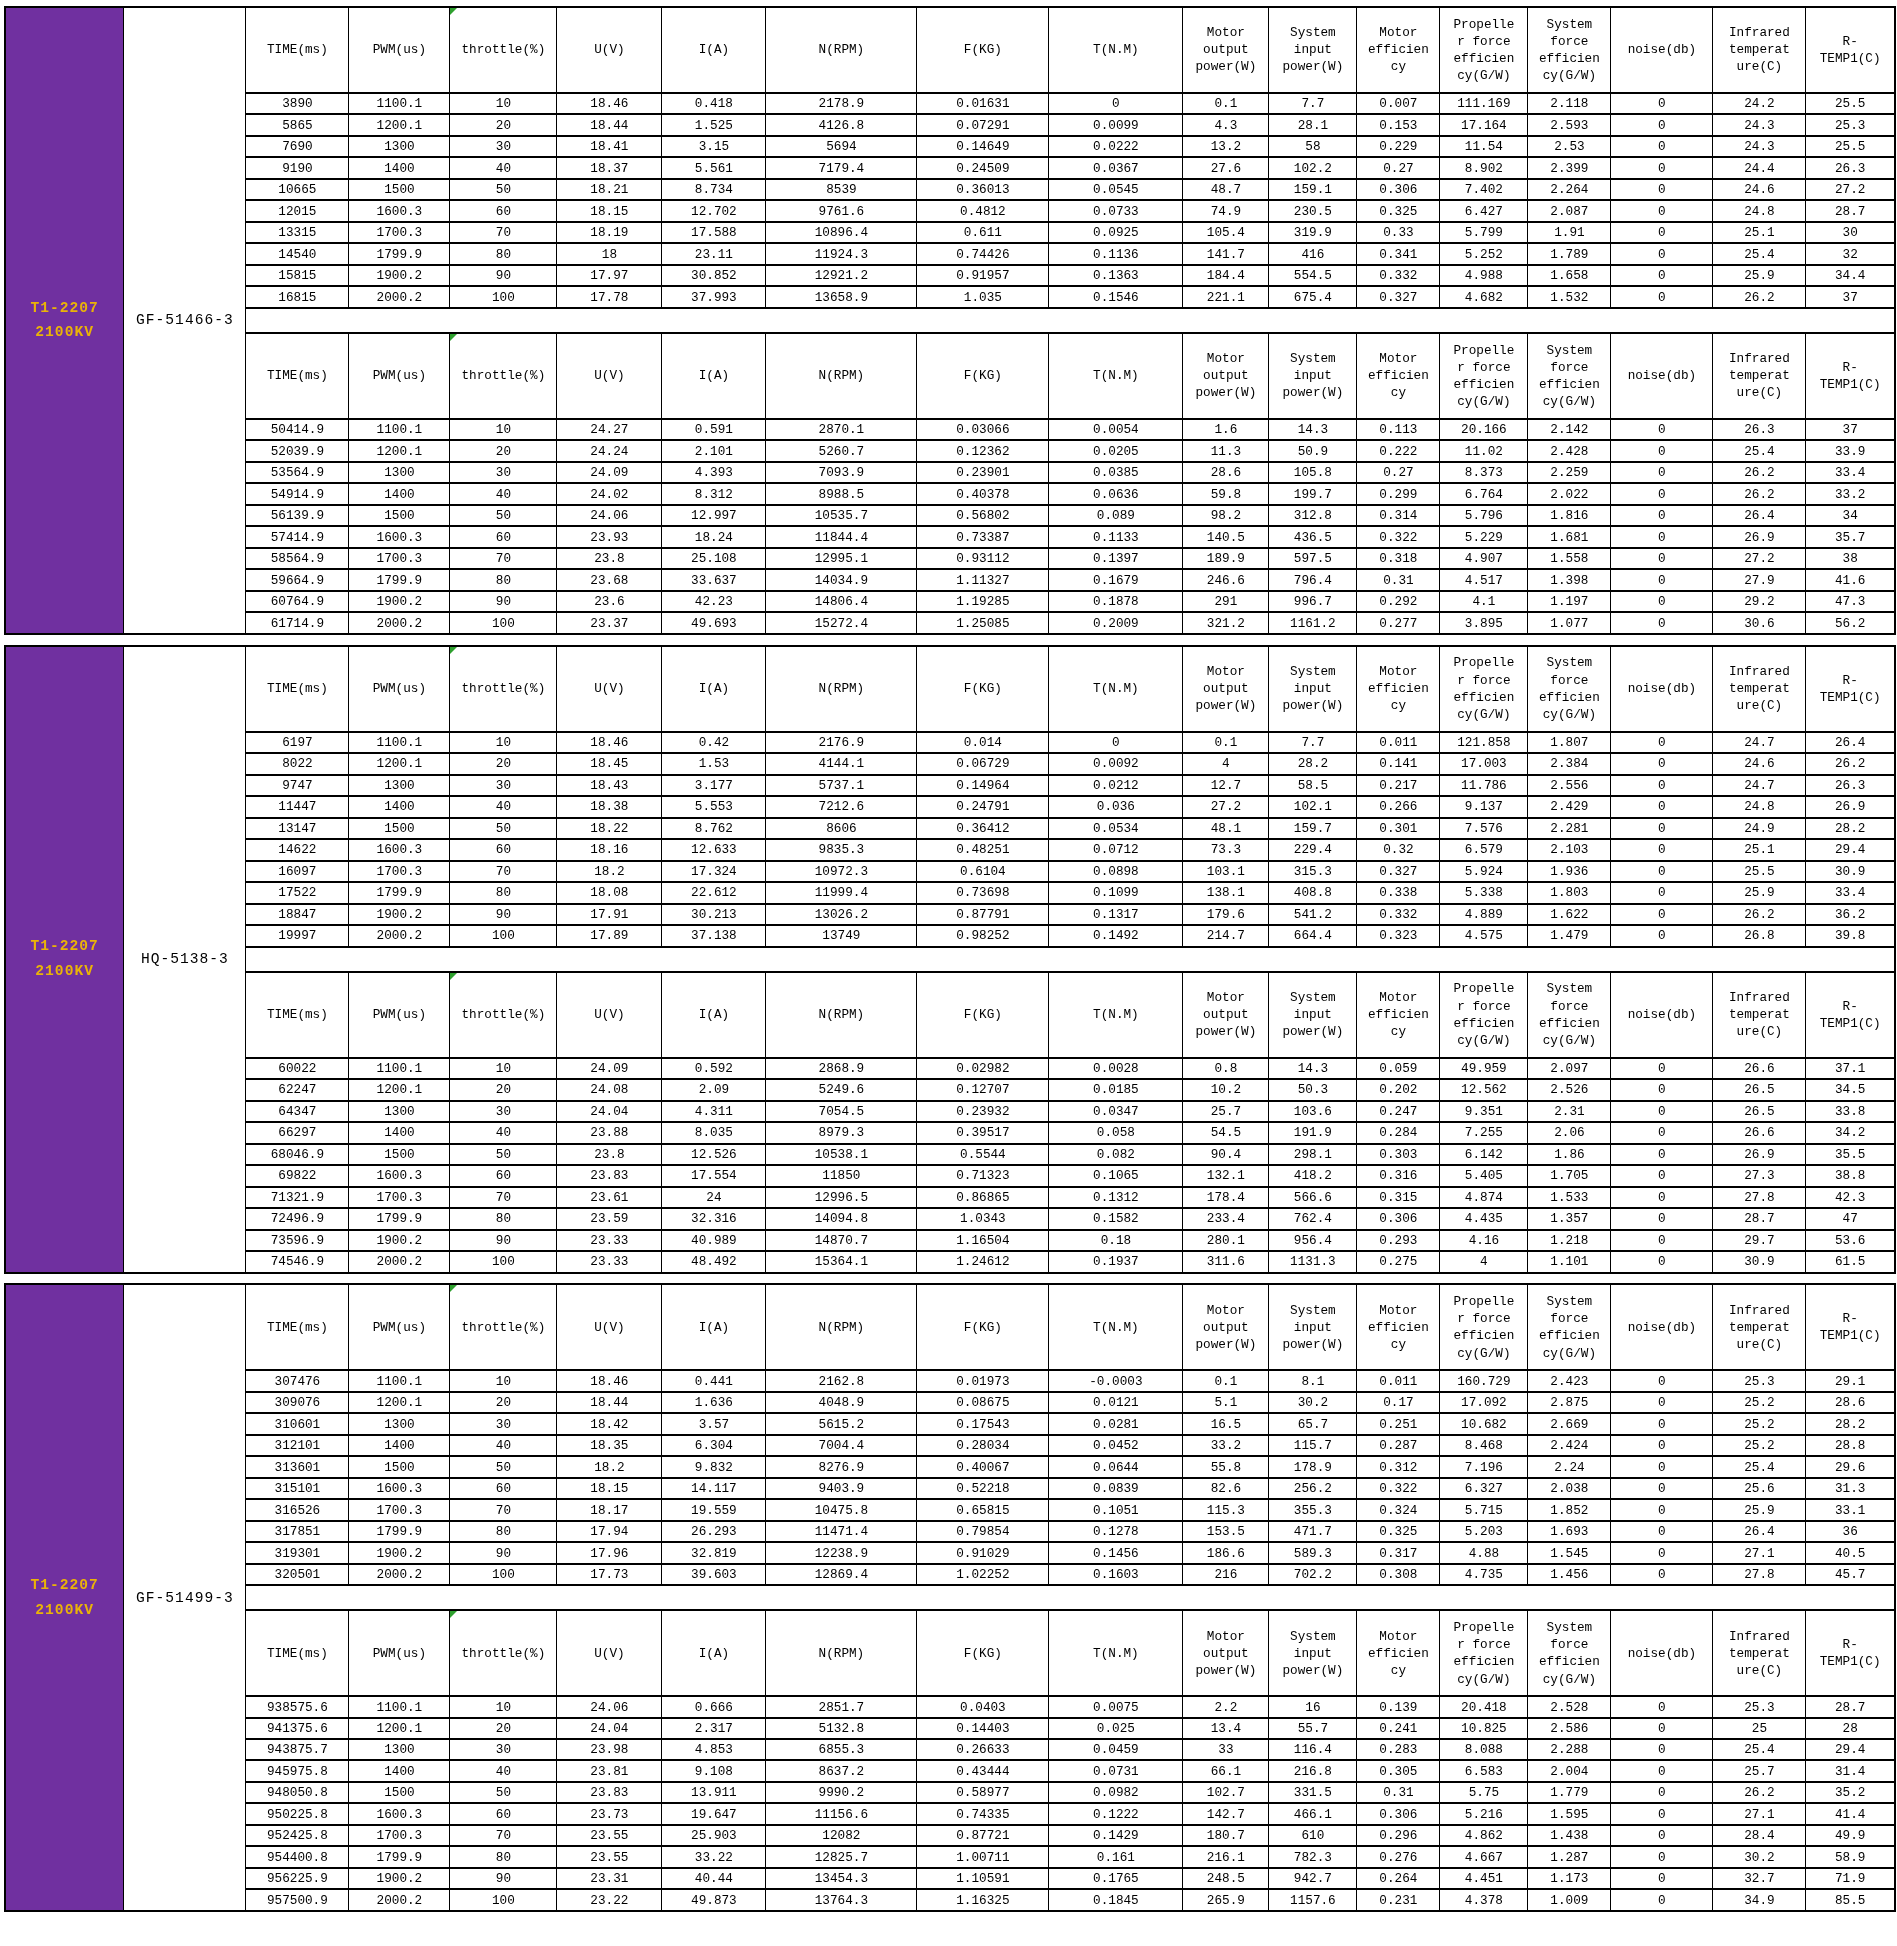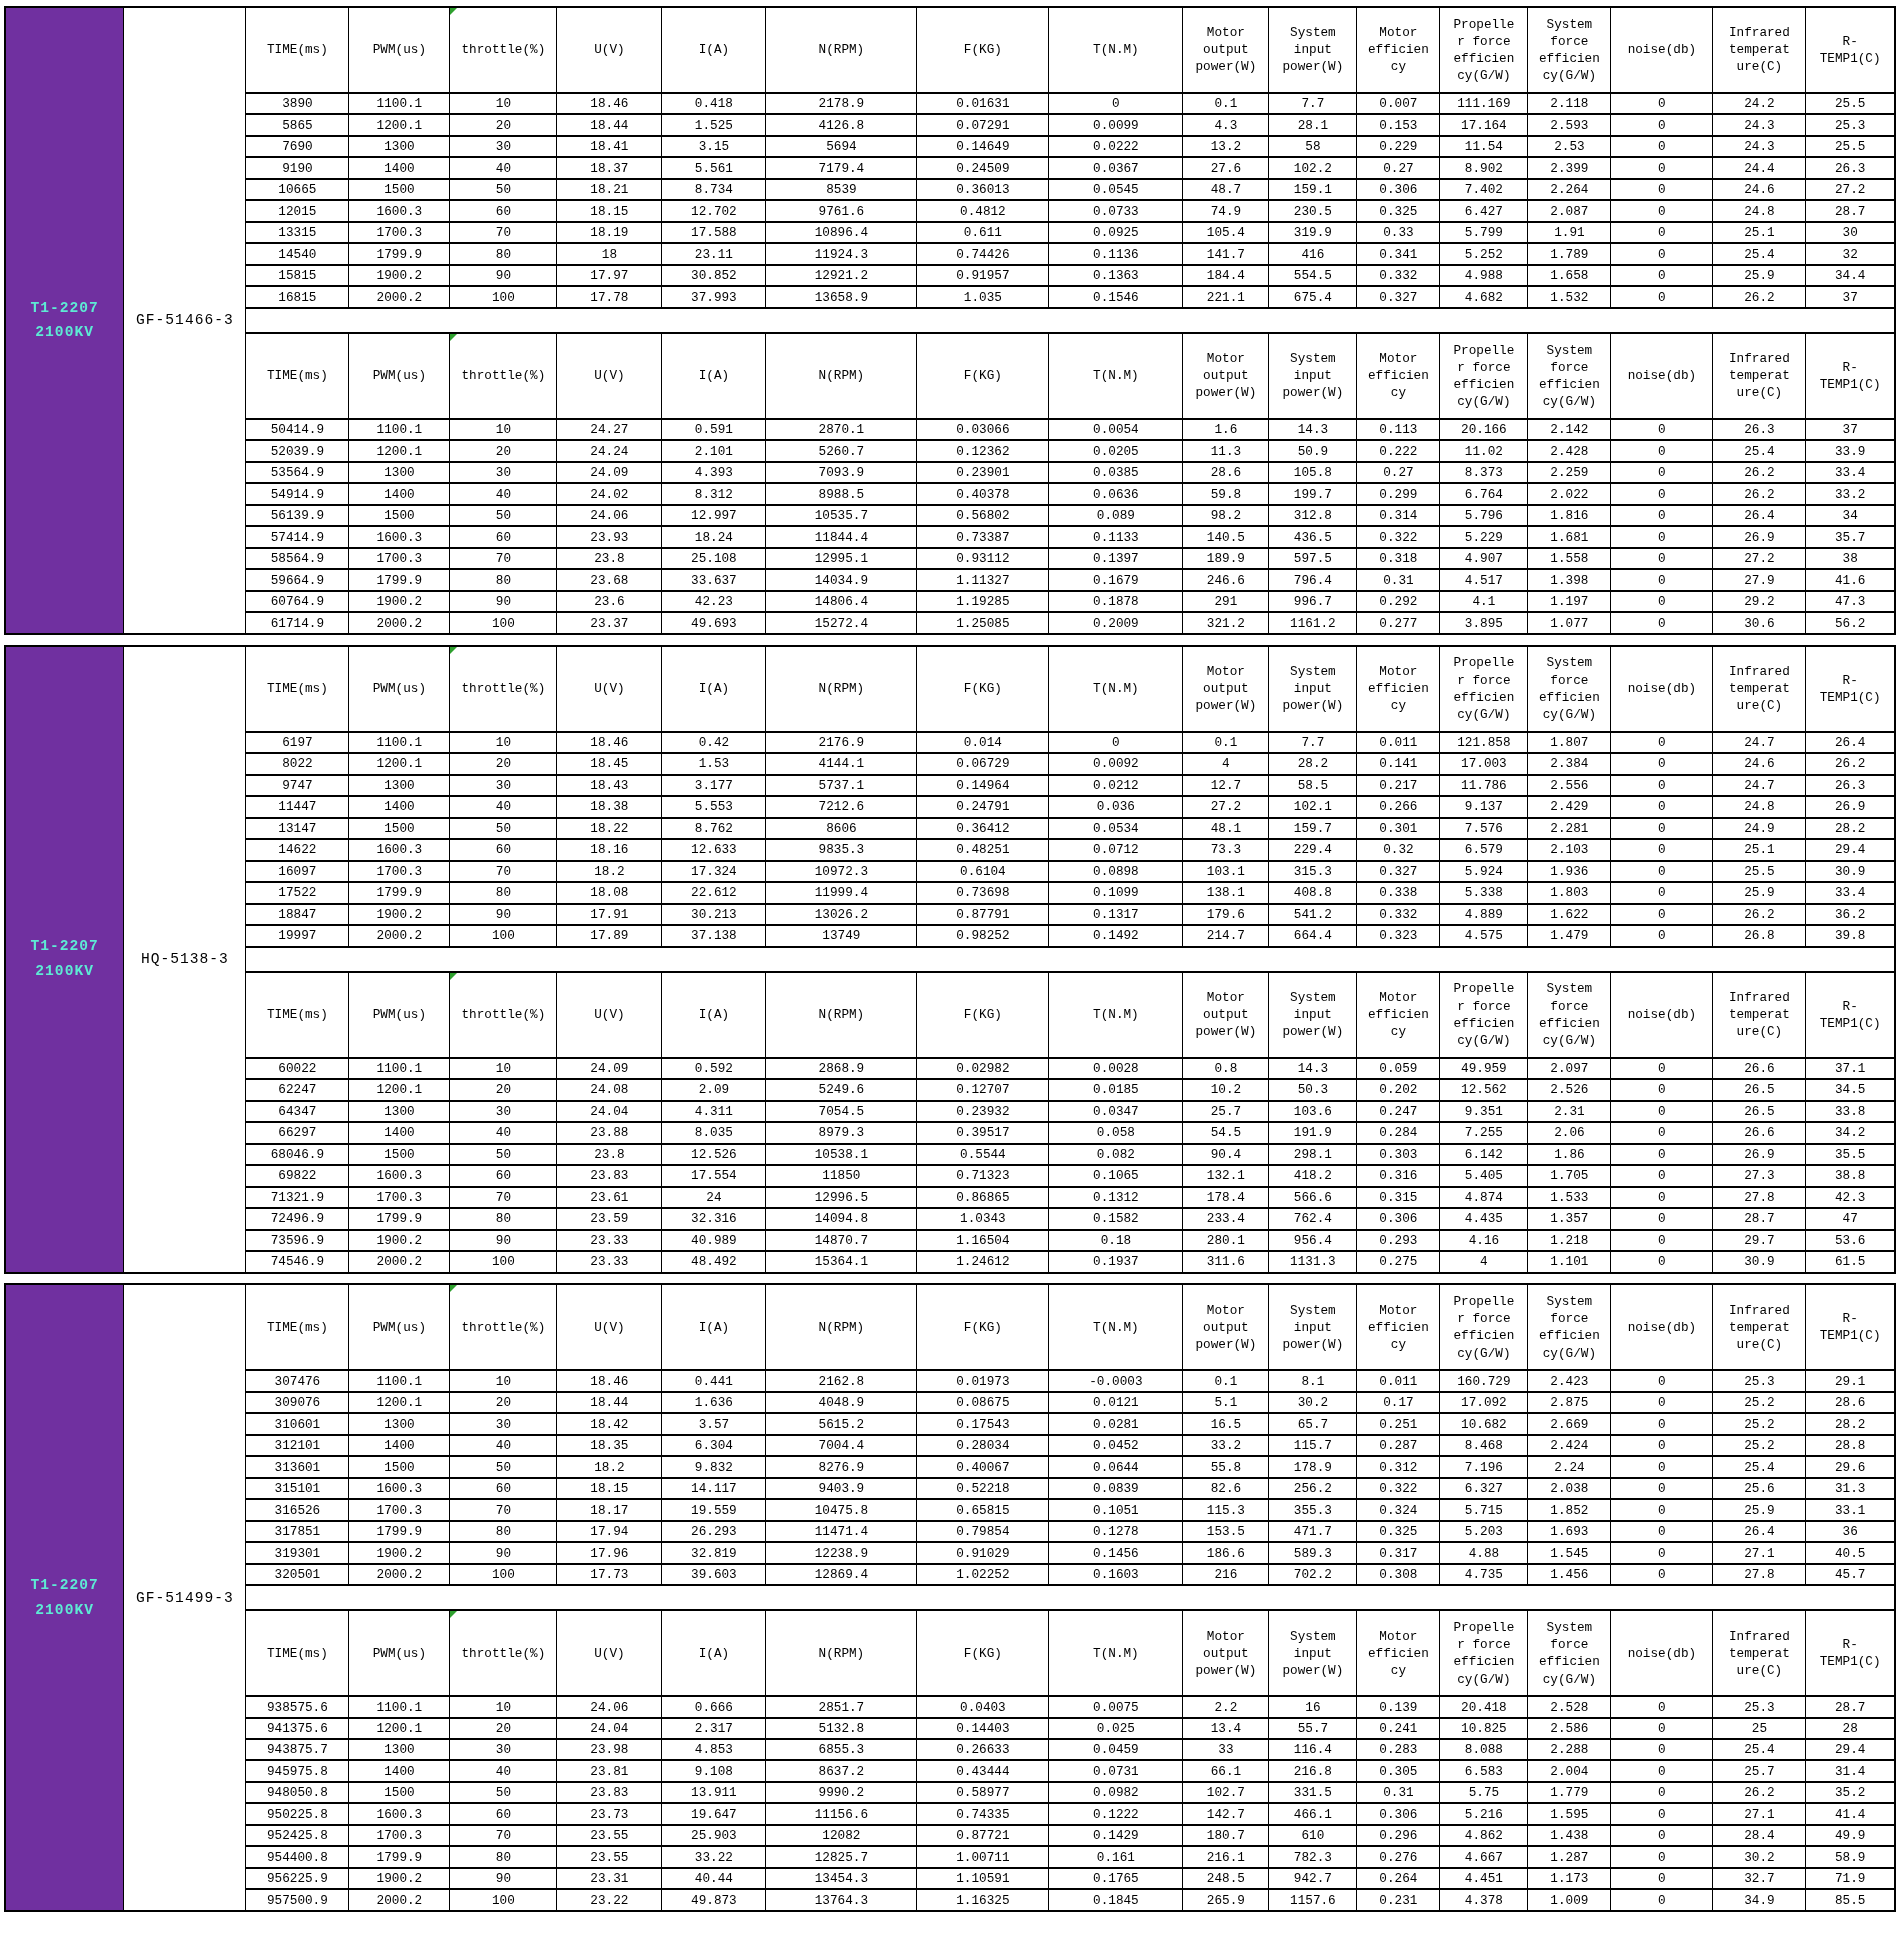--- a/index.html
+++ b/index.html
@@ -14,21 +14,21 @@
     text-align:center; vertical-align:middle;
     font-size:12.7px; line-height:1.35; white-space:pre-line;
     position:relative; padding:1px 2px; overflow:hidden;
   }
   .cell {
     border:1px solid #000; border-top:2px solid #000; border-bottom:2px solid #000;
     text-align:center; vertical-align:middle;
     font-size:12.7px; padding:0 2px; white-space:nowrap; overflow:hidden;
   }
   .motor-cell {
-    border:1px solid #000; color:#5eead4; text-align:center; vertical-align:middle;
+    border:1px solid #000; color:#eab308; text-align:center; vertical-align:middle;
     font-size:14.6px; line-height:1.7; letter-spacing:1px; font-weight:bold;
   }
   .model-cell {
     border:1px solid #000; background:#fff; text-align:center; vertical-align:middle;
     font-size:14.6px; letter-spacing:1px;
   }
   .gap-cell {
     background:#fff; border-left:1px solid #000;
     border-top:2px solid #000; border-bottom:2px solid #000;
   }

